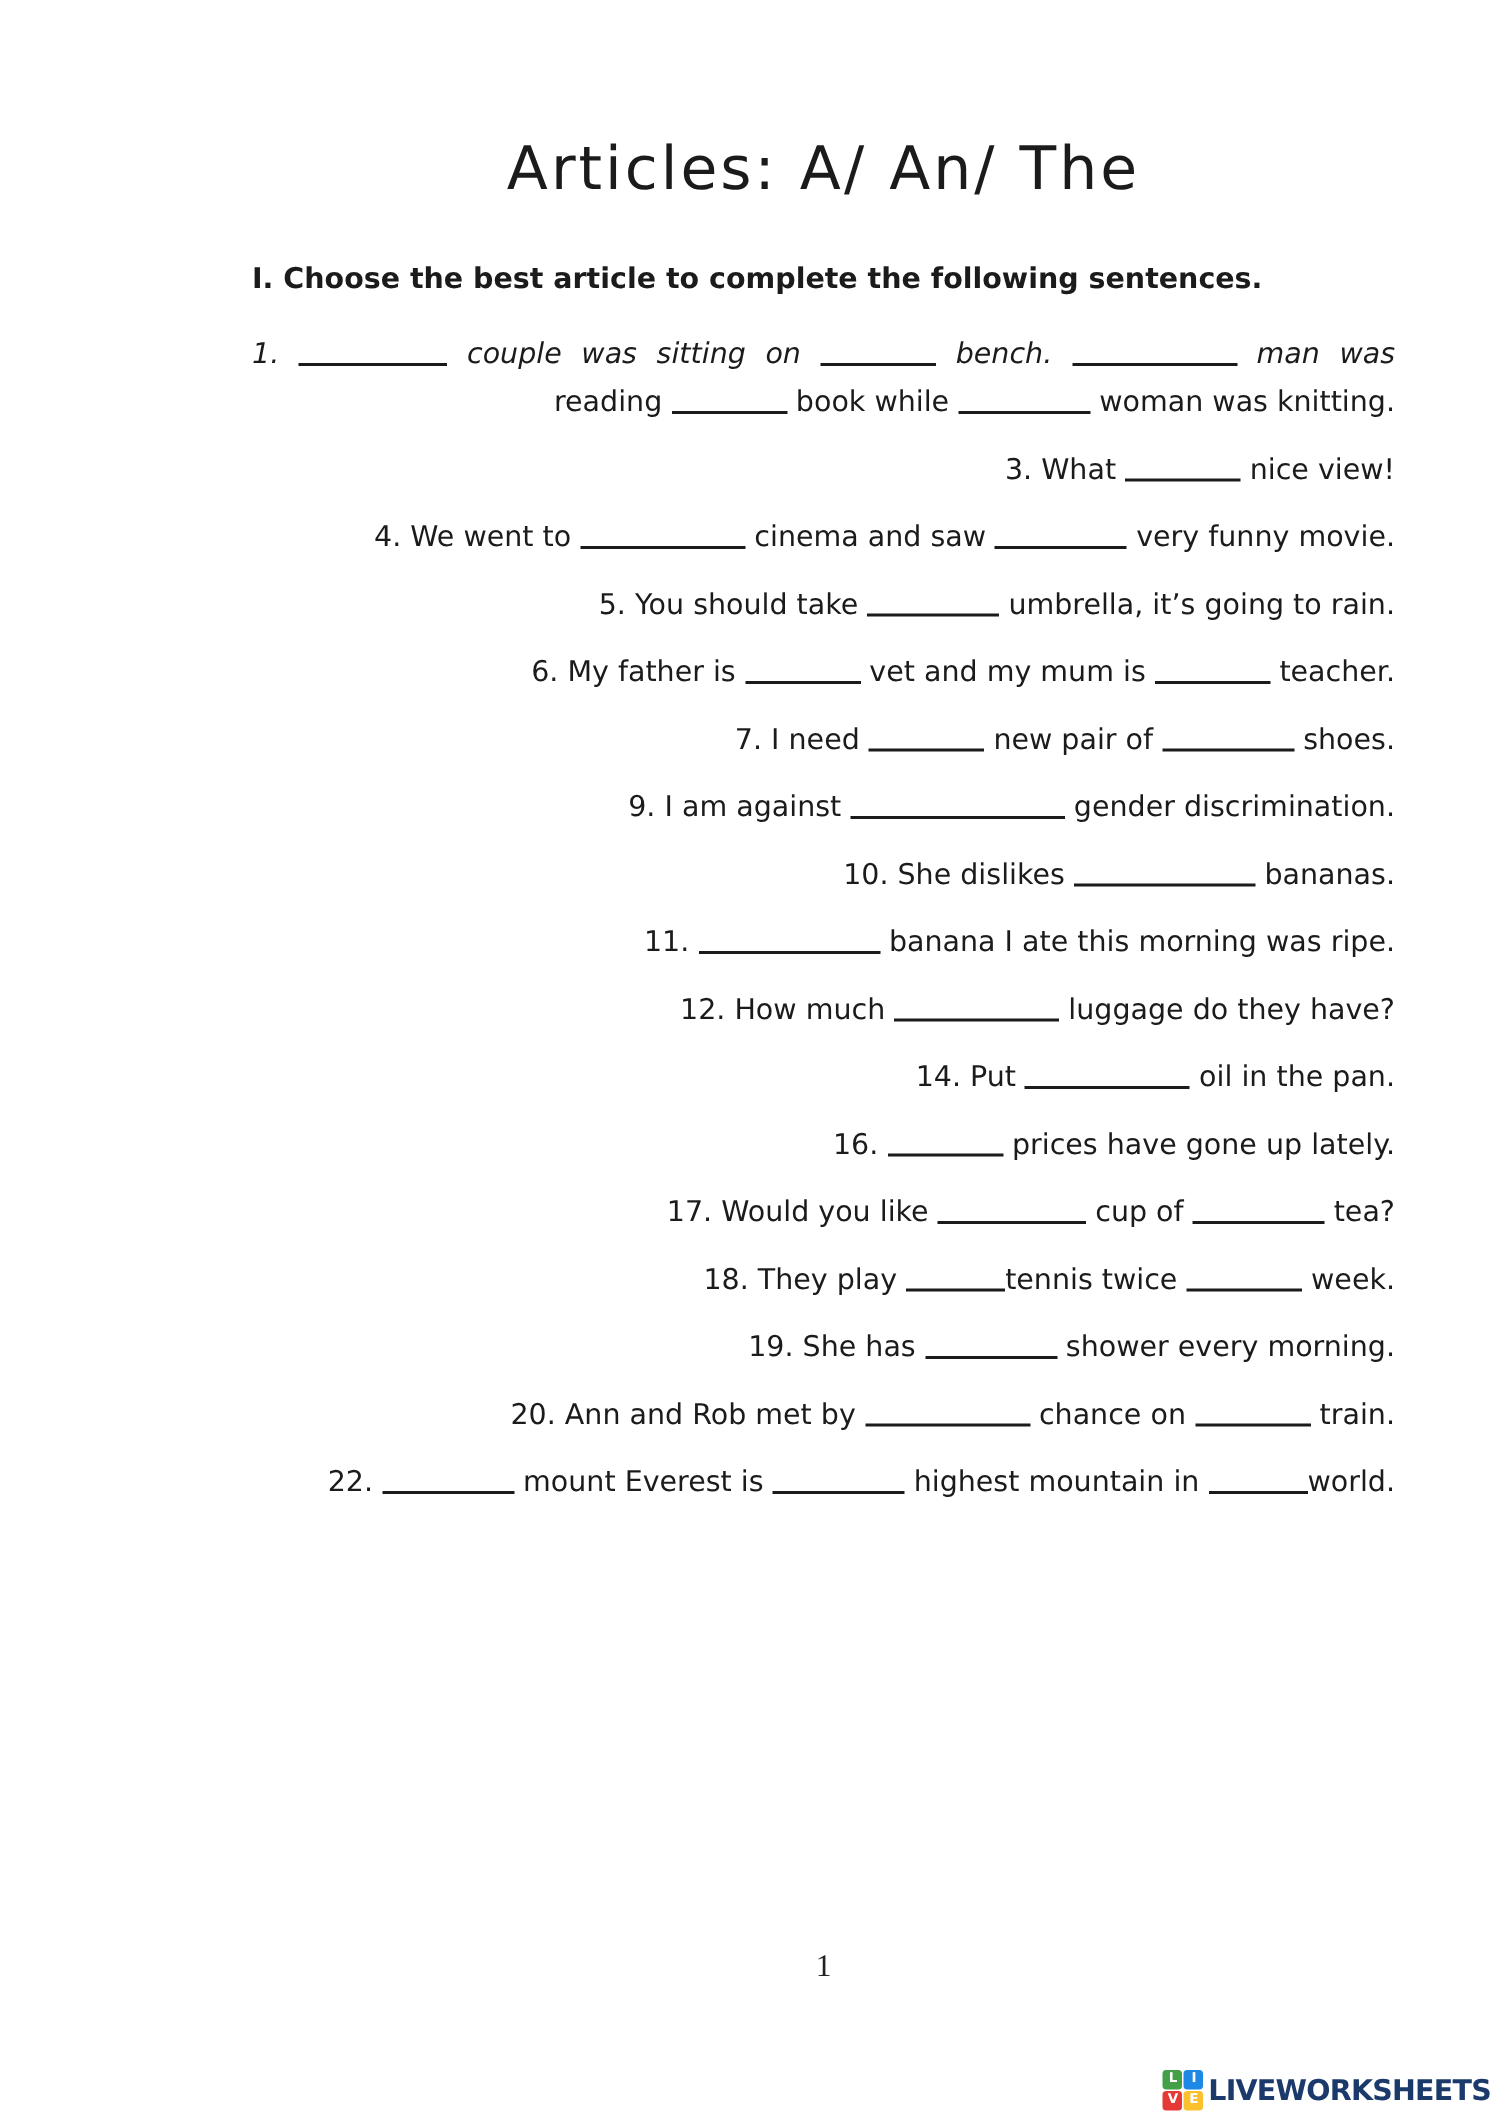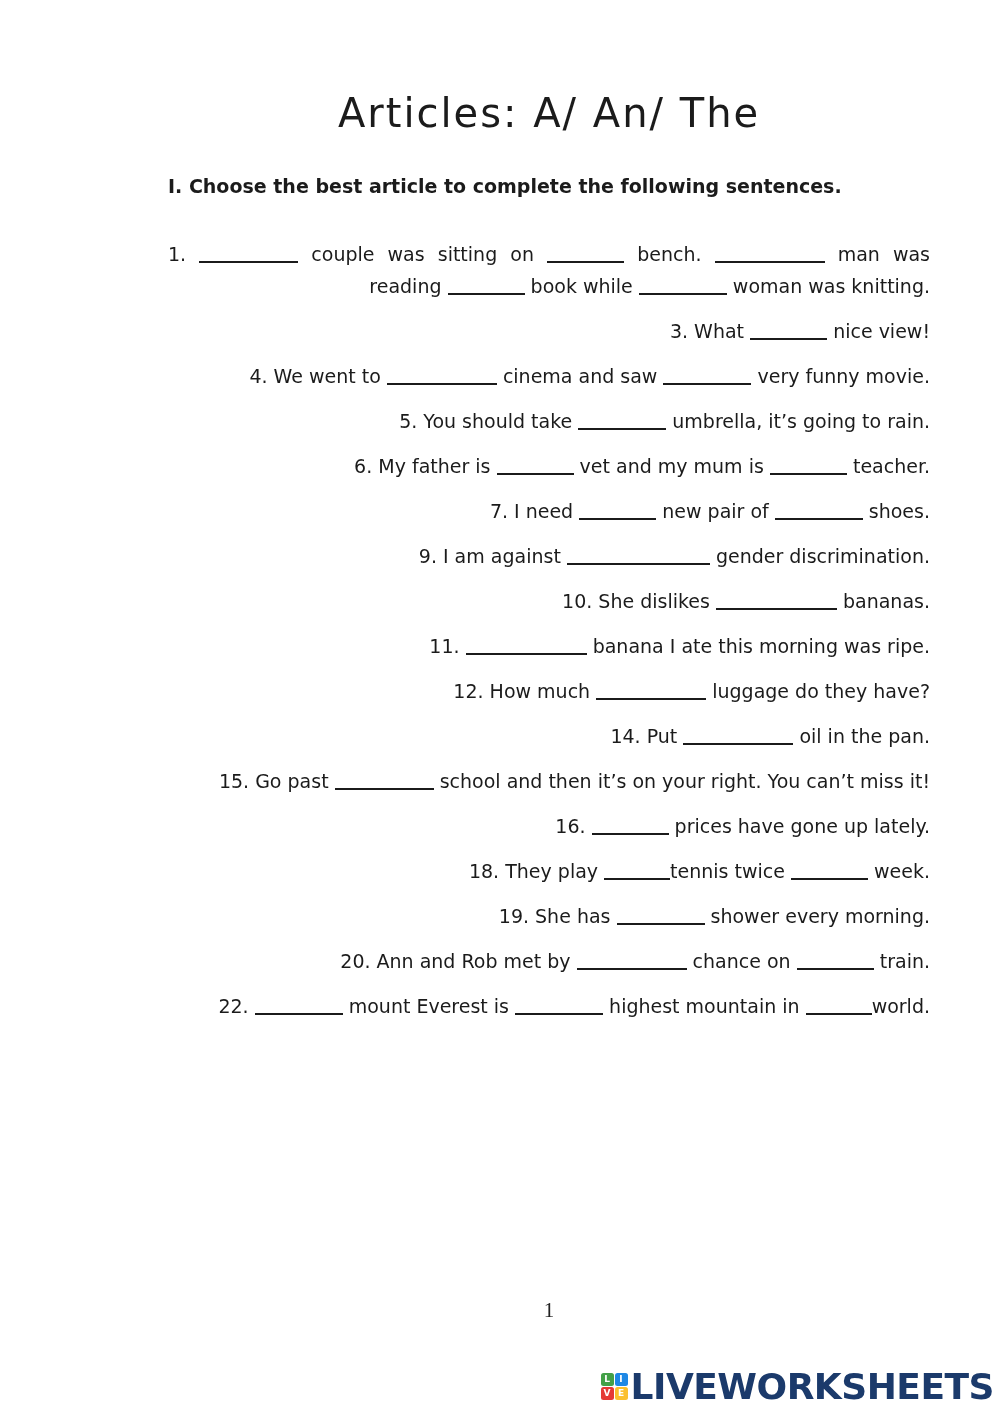--- a/index.html
+++ b/index.html
@@ -23,31 +23,32 @@
     font-weight: normal;
     font-size: 40px;
     line-height: 54px;
     letter-spacing: 2px;
     margin: 86px 0 30px 0;
   }
   .instruction {
     font-weight: bold;
     font-size: 19px;
     line-height: 32px;
-    margin: 0 0 36px 0;
+    margin: 0 0 18px 0;
   }
   .item {
     font-size: 19px;
     line-height: 32px;
     margin: 0 0 13px 0;
   }
   .line { text-align: right; }
   .line.justify {
     text-align: justify;
     text-align-last: justify;
+    font-style: italic;
   }
   .blank {
     display: inline-block;
     height: 3px;
     border-bottom: 2px solid #1b1b1b;
     position: relative;
     top: 2px;
   }
   .page-number {
     position: absolute;
@@ -76,21 +77,21 @@
   .brand-sq {
     border-radius: 2.5px;
     color: #ffffff;
     font-size: 9px;
     font-weight: bold;
     line-height: 13px;
     text-align: center;
   }
   .brand-text {
     font-weight: bold;
-    font-size: 36px;
+    font-size: 19px;
     letter-spacing: -0.5px;
     color: #1b3a6b;
   }
 </style>
 </head>
 <body>
 
 <div class="content">
   <div class="title">Articles: A/ An/ The</div>
   <div class="instruction">I. Choose the best article to complete the following sentences.</div>
@@ -123,24 +124,24 @@
       <div class="item">
         <div class="line">11. <span class="blank" style="width: 121px;"></span> banana I ate this morning was ripe.</div>
       </div>
       <div class="item">
         <div class="line">12. How much <span class="blank" style="width: 110px;"></span> luggage do they have?</div>
       </div>
       <div class="item">
         <div class="line">14. Put <span class="blank" style="width: 110px;"></span> oil in the pan.</div>
       </div>
       <div class="item">
-        <div class="line">15. Go past <span class="blank" style="width: 99px;"></span> school and then it’s on your right. You can’t miss it!</div>
+        <div class="line">16. <span class="blank" style="width: 77px;"></span> prices have gone up lately.</div>
       </div>
       <div class="item">
-        <div class="line">16. <span class="blank" style="width: 77px;"></span> prices have gone up lately.</div>
+        <div class="line">17. Would you like <span class="blank" style="width: 99px;"></span> cup of <span class="blank" style="width: 88px;"></span> tea?</div>
       </div>
       <div class="item">
         <div class="line">18. They play <span class="blank" style="width: 66px;"></span>tennis twice <span class="blank" style="width: 77px;"></span> week.</div>
       </div>
       <div class="item">
         <div class="line">19. She has <span class="blank" style="width: 88px;"></span> shower every morning.</div>
       </div>
       <div class="item">
         <div class="line">20. Ann and Rob met by <span class="blank" style="width: 110px;"></span> chance on <span class="blank" style="width: 77px;"></span> train.</div>
       </div>

